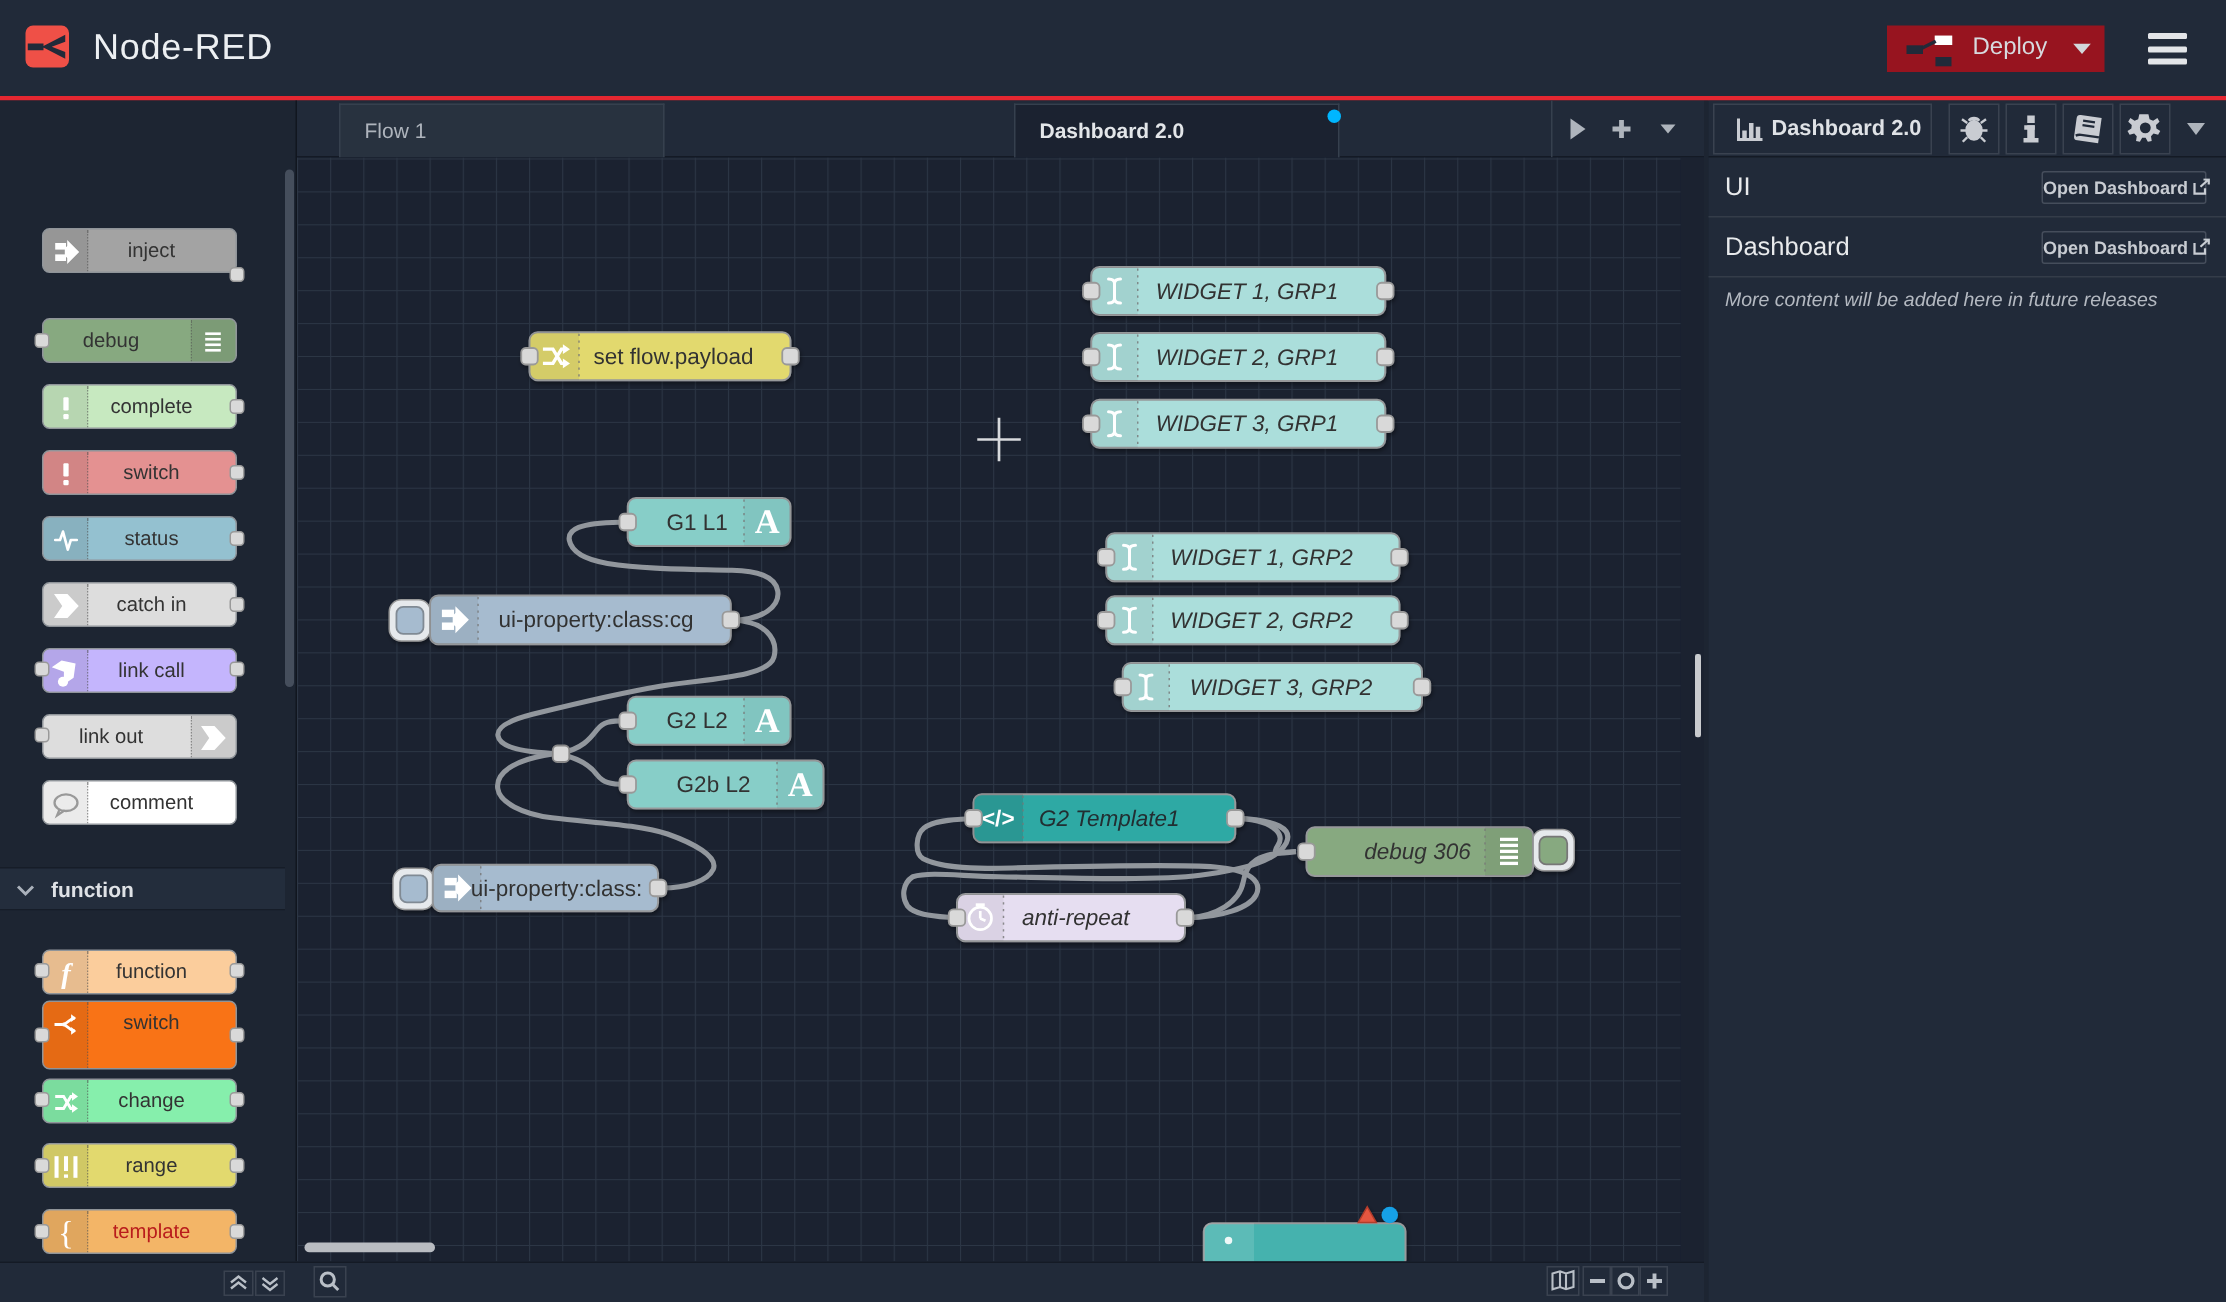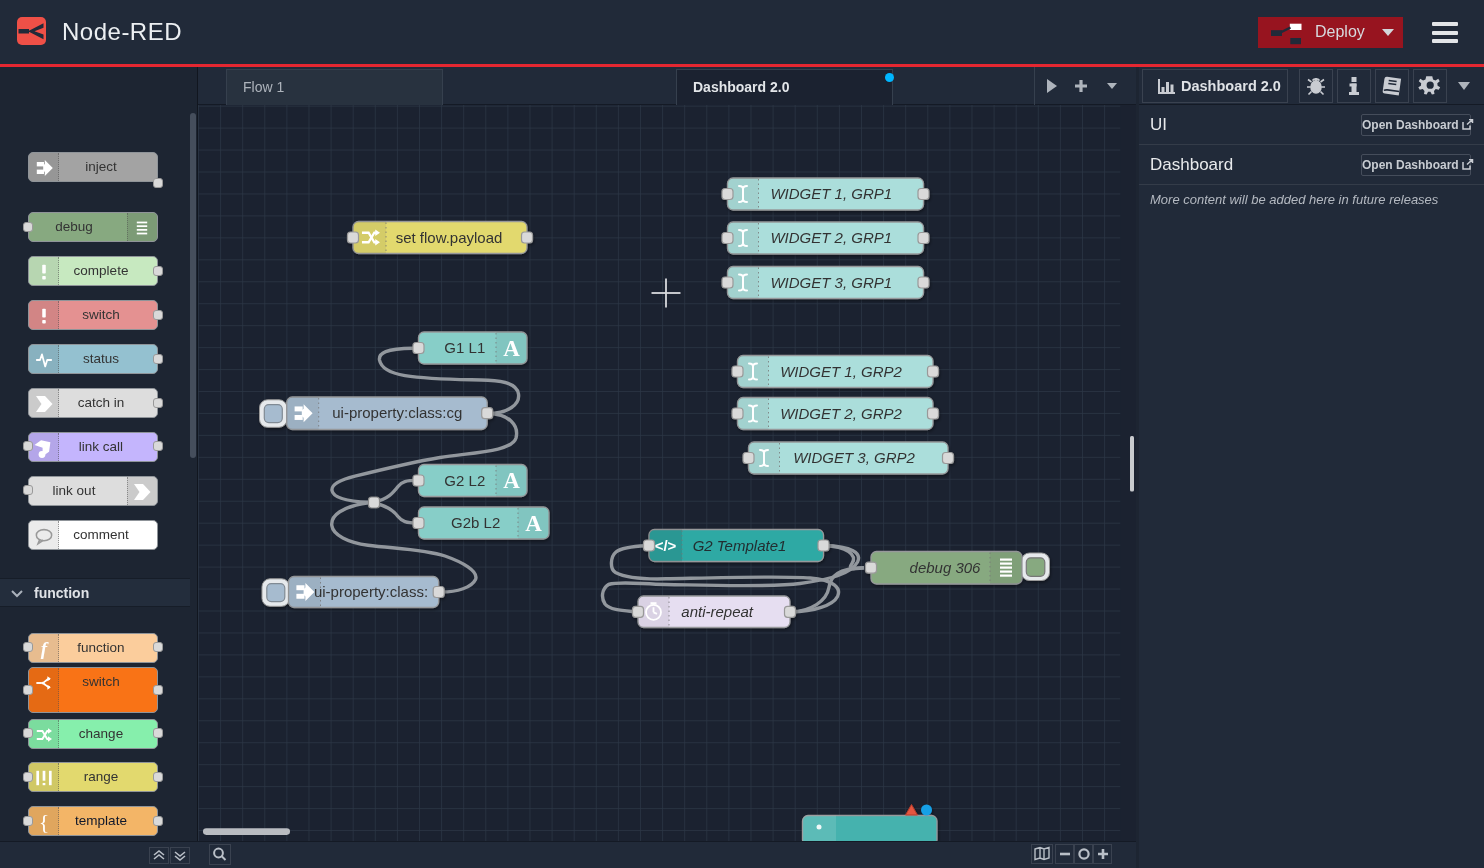--- a/index.html
+++ b/index.html
@@ -232,21 +232,21 @@
       </svg>
       <div class="lbl" style="color:#333;left:8px">range</div>
     </div>
     <div class="pport" style="left:22.5px;top:704.5px"></div>
     <div class="pport" style="left:152.5px;top:704.5px"></div>
 <div class="pnode" style="left:28px;top:739.4px;width:130px;height:30px;background:#f3b567">
       <div class="icr" style="left:0;border-radius:4px 0 0 4px;border-right:1px dotted rgba(80,80,80,0.55)"></div>
       <svg width="30" height="30" style="position:absolute;left:0;top:0">
         <text x="15" y="22" text-anchor="middle" font-size="22" fill="#fff" font-family="Liberation Serif, serif">{</text>
       </svg>
-      <div class="lbl" style="color:#0f172a;left:8px">template</div>
+      <div class="lbl" style="color:#b91c1c;left:8px">template</div>
     </div>
     <div class="pport" style="left:22.5px;top:748.9px"></div>
     <div class="pport" style="left:152.5px;top:748.9px"></div>
 </div>
 
 <div id="tabstrip">
   <div class="tab" style="left:28px">
       <span>Flow 1</span>
     </div>
   <div class="tab active" style="left:478px">

